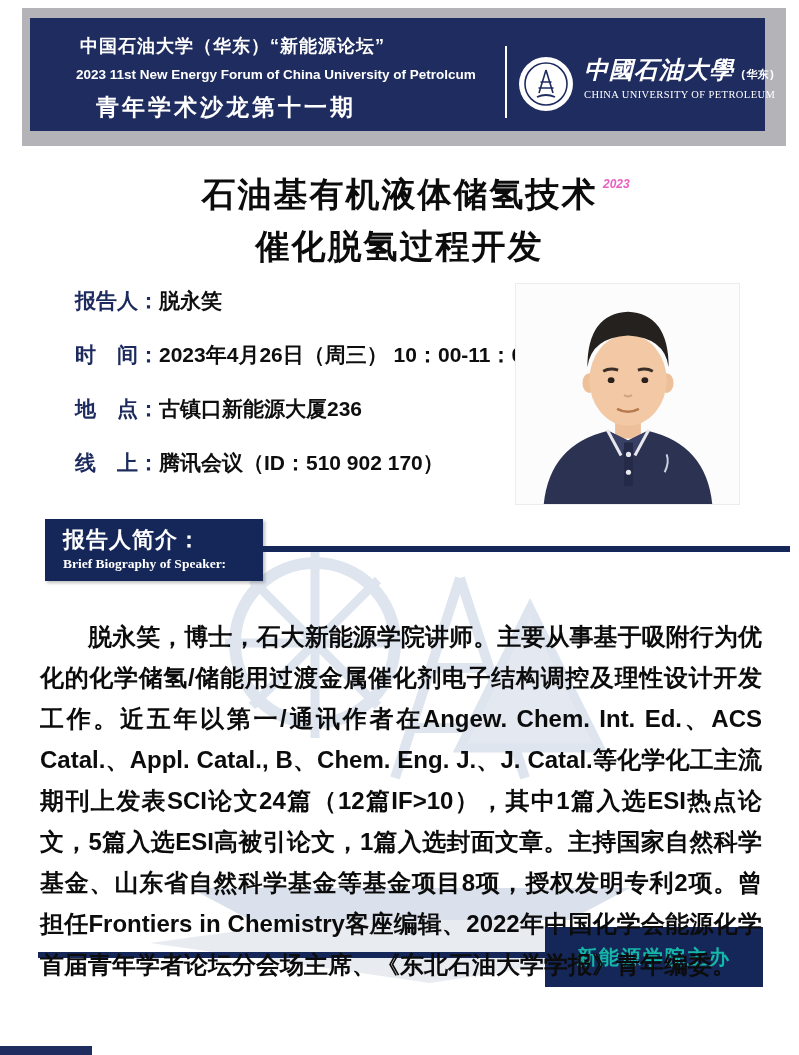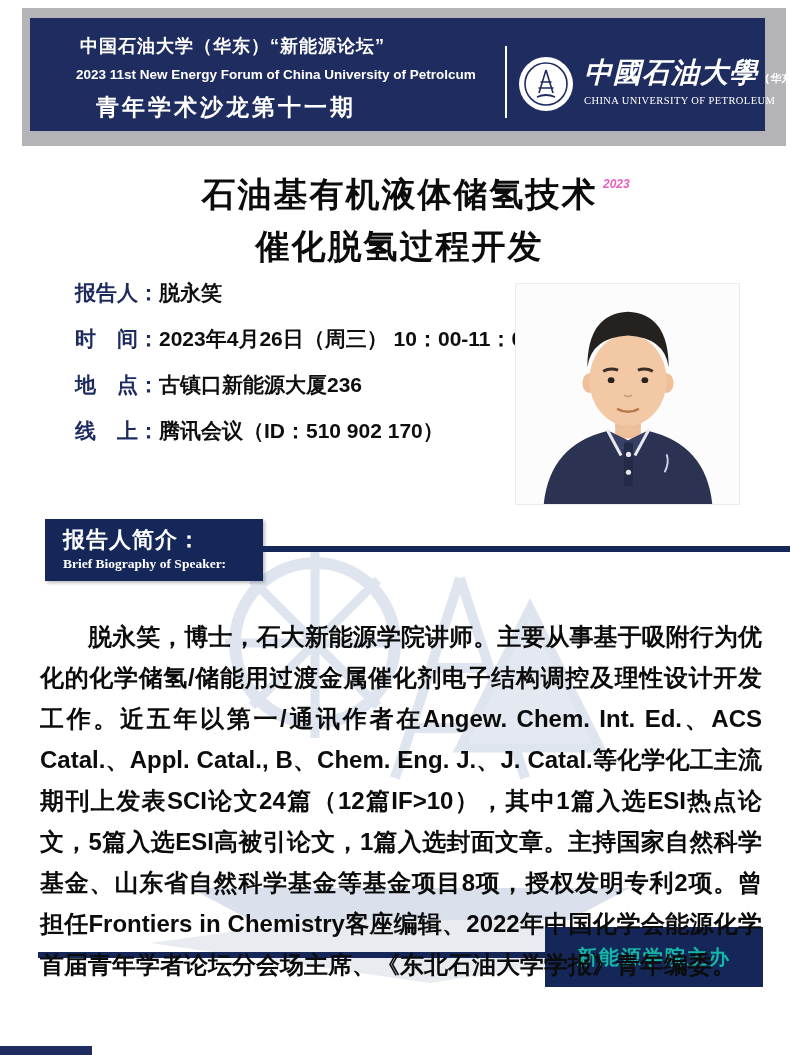--- a/index.html
+++ b/index.html
@@ -8,32 +8,32 @@
 
   
   .hdr-frame{position:absolute;left:22px;top:8px;width:764px;height:138px;background:#b4b4b8;}
   .hdr{position:absolute;left:30px;top:18px;width:735px;height:113px;background:#1f2c5f;color:#fff;}
   .hdr-title{position:absolute;left:50px;top:16px;font-size:18px;font-weight:bold;letter-spacing:1px;white-space:nowrap;}
   .hdr-en{position:absolute;left:46px;top:49px;font-size:13.5px;font-weight:bold;white-space:nowrap;}
   .hdr-sub{position:absolute;left:66px;top:74px;font-size:23px;font-weight:bold;letter-spacing:3px;white-space:nowrap;}
   .hdr-divider{position:absolute;left:475px;top:28px;width:2px;height:72px;background:#ffffff;}
   .seal{position:absolute;left:488px;top:38px;width:56px;height:56px;}
   .wordmark{position:absolute;left:554px;top:36px;white-space:nowrap;}
-  .wm-cn{font-family:"Liberation Serif","DejaVu Serif",serif;font-style:italic;font-weight:bold;font-size:28px;letter-spacing:1px;}
+  .wm-cn{font-family:"Liberation Serif","DejaVu Serif",serif;font-style:italic;font-weight:bold;font-size:24px;letter-spacing:1px;}
   .wm-suffix{font-size:11px;font-weight:bold;margin-left:6px;font-family:Liberation Mono, monospace;}
   .wm-en{font-family:"Liberation Serif","DejaVu Serif",serif;font-size:10.5px;letter-spacing:.4px;margin-top:3px;}
 
   
   .main-title{position:absolute;left:0;width:799px;text-align:center;color:#0c0c0c;
               font-weight:900;font-size:34px;letter-spacing:2px;white-space:nowrap;}
   .mt1{top:172px;} .mt2{top:224px;}
   .year-mark{position:absolute;left:603px;top:177px;font-size:12px;font-weight:bold;color:#e95fc0;font-style:italic;}
 
   
-  .info{position:absolute;left:75px;top:282px;display:flex;flex-direction:column;gap:24px;}
+  .info{position:absolute;left:75px;top:290px;display:flex;flex-direction:column;gap:32px;}
   .info-row{font-size:21px;font-weight:bold;white-space:nowrap;line-height:22px;}
   .info-label{color:#1c2a5e;}
   .info-value{color:#0e0e0e;}
 
   
   .photo{position:absolute;left:515px;top:283px;width:225px;height:222px;background:#fbfbfb;
          border:1px solid #ececec;box-sizing:border-box;}
 
   
   .bio-box{position:absolute;left:45px;top:519px;width:218px;height:62px;background:#152659;color:#fff;

